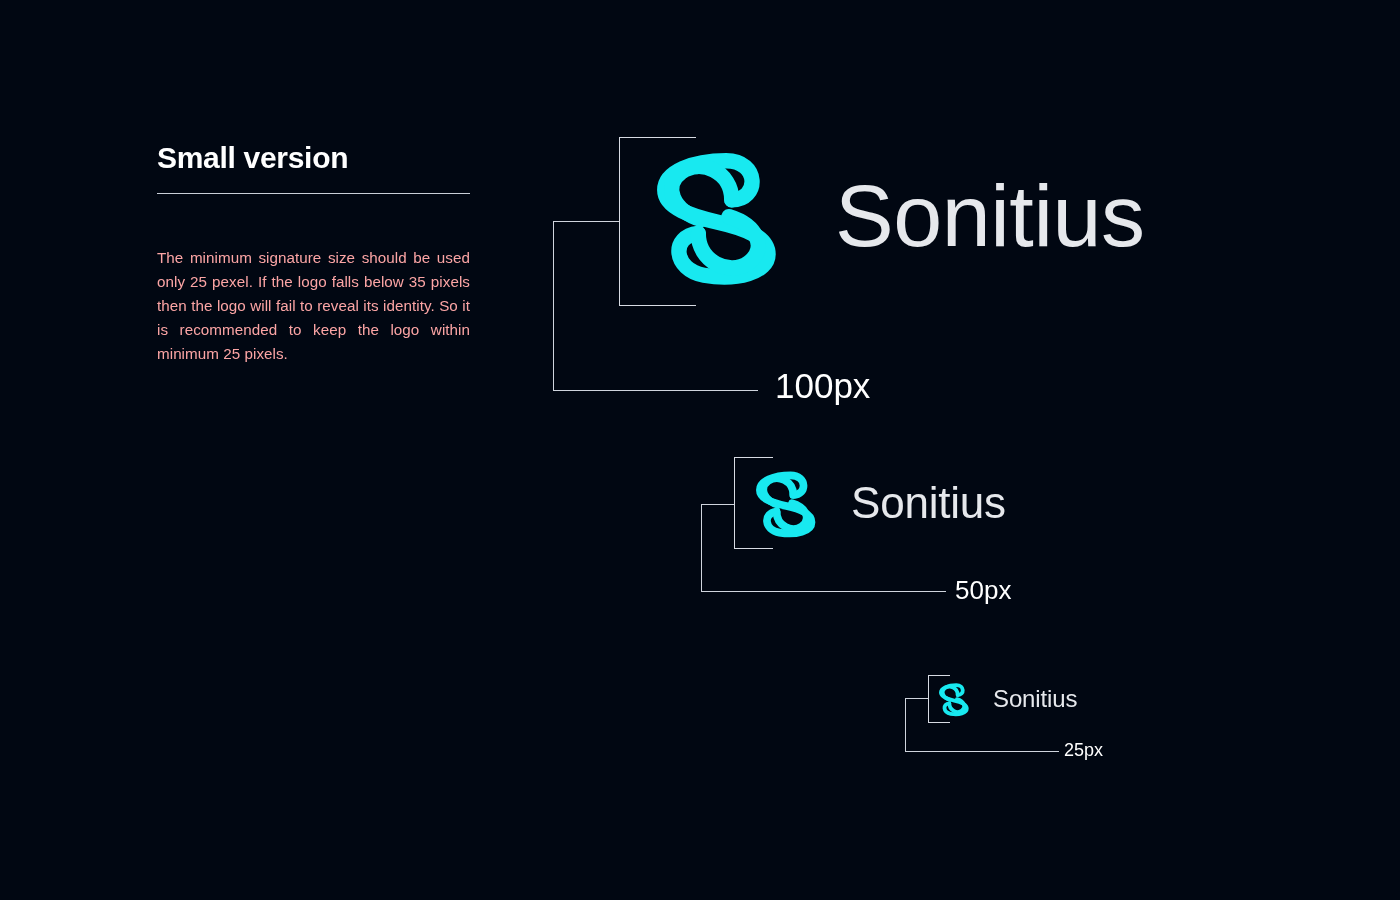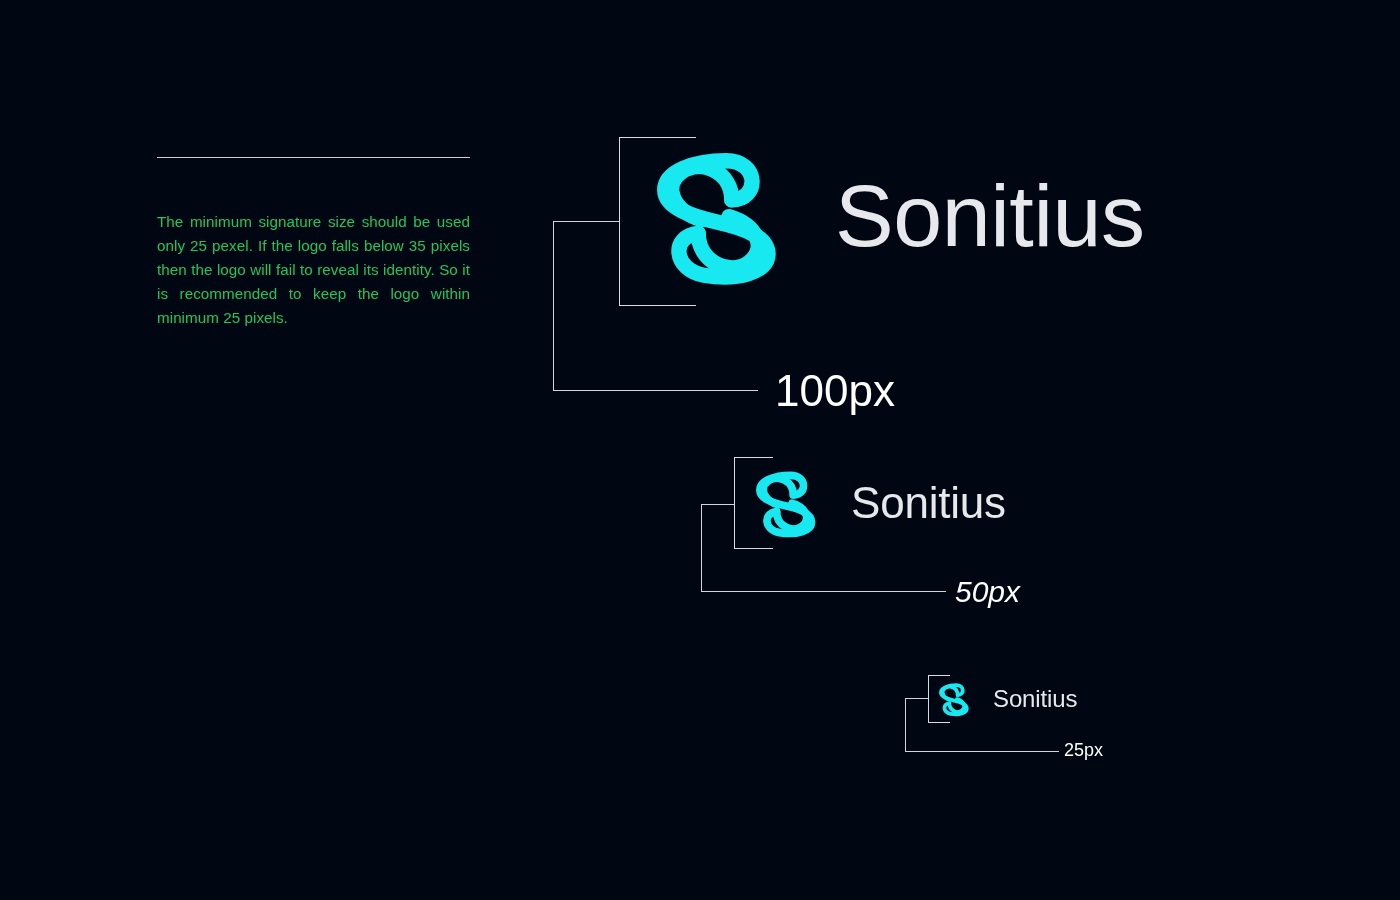--- a/index.html
+++ b/index.html
@@ -46,21 +46,21 @@
     width: 313px;
     height: 1px;
     background: #c9ced8;
     margin-top: 17px;
   }
   .panel-body {
     margin-top: 52px;
     width: 313px;
     font-size: 15.2px;
     line-height: 24.1px;
-    color: #22c55e;
+    color: #fca5a5;
     text-align: justify;
     text-justify: inter-word;
     letter-spacing: 0.05px;
   }
 
   
   .logo-group {
     position: absolute;
   }
 
@@ -113,33 +113,34 @@
     white-space: nowrap;
     line-height: 1;
   }
 </style>
 </head>
 <body>
 
 <div class="page">
 
   <div class="info-panel">
+    <h1 class="panel-title">Small version</h1>
     <div class="panel-rule"></div>
     <p class="panel-body">The minimum signature size should be used only  25 pexel. If the logo falls below 35 pixels then the logo will fail to reveal its identity. So it is recommended to keep the logo within minimum 25 pixels.</p>
   </div>
 
   <div class="logo-group" style="left:0; top:0; width:1400px; height:900px;">
 
     <div class="bracket bracket-outer" style="left:553px; top:221px; width:66px; height:170px;"></div>
 
     <div class="bracket bracket-inner" style="left:619px; top:137px; width:77px; height:169px;"></div>
 
     <div class="leader" style="left:553px; top:390px; width:205px;"></div>
 
-    <div class="size-label" style="left:775px; top:366px; font-size:44px;">100px</div>
+    <div class="size-label" style="left:775px; top:366px; font-size:35px;">100px</div>
 
     <div class="lockup" style="left:645px; top:144px;">
       <svg class="mark" width="140" height="148" viewBox="0 0 100 106" fill="none" aria-hidden="true">
         <g stroke="#18E9F0" stroke-width="11" stroke-linecap="round" fill="none">
           <path d="M62 40
                    C 82 40, 82 12, 58 12
                    C 34 12, 14 20, 14 33
                    C 14 46, 34 52, 52 56
                    C 70 60, 88 66, 88 79
                    C 88 92, 66 98, 42 94
@@ -157,21 +158,21 @@
   </div>
 
   <div class="logo-group" style="left:0; top:0; width:1400px; height:900px;">
 
     <div class="bracket bracket-outer" style="left:701px; top:504px; width:33px; height:88px;"></div>
 
     <div class="bracket bracket-inner" style="left:734px; top:457px; width:39px; height:92px;"></div>
 
     <div class="leader" style="left:701px; top:591px; width:245px;"></div>
 
-    <div class="size-label" style="left:955px; top:575px; font-size:30px;font-style:italic;">50px</div>
+    <div class="size-label" style="left:955px; top:575px; font-size:26px;">50px</div>
 
     <div class="lockup" style="left:750px; top:467px;">
       <svg class="mark" width="70" height="74" viewBox="0 0 100 106" fill="none" aria-hidden="true">
         <g stroke="#18E9F0" stroke-width="11" stroke-linecap="round" fill="none">
           <path d="M62 40
                    C 82 40, 82 12, 58 12
                    C 34 12, 14 20, 14 33
                    C 14 46, 34 52, 52 56
                    C 70 60, 88 66, 88 79
                    C 88 92, 66 98, 42 94

